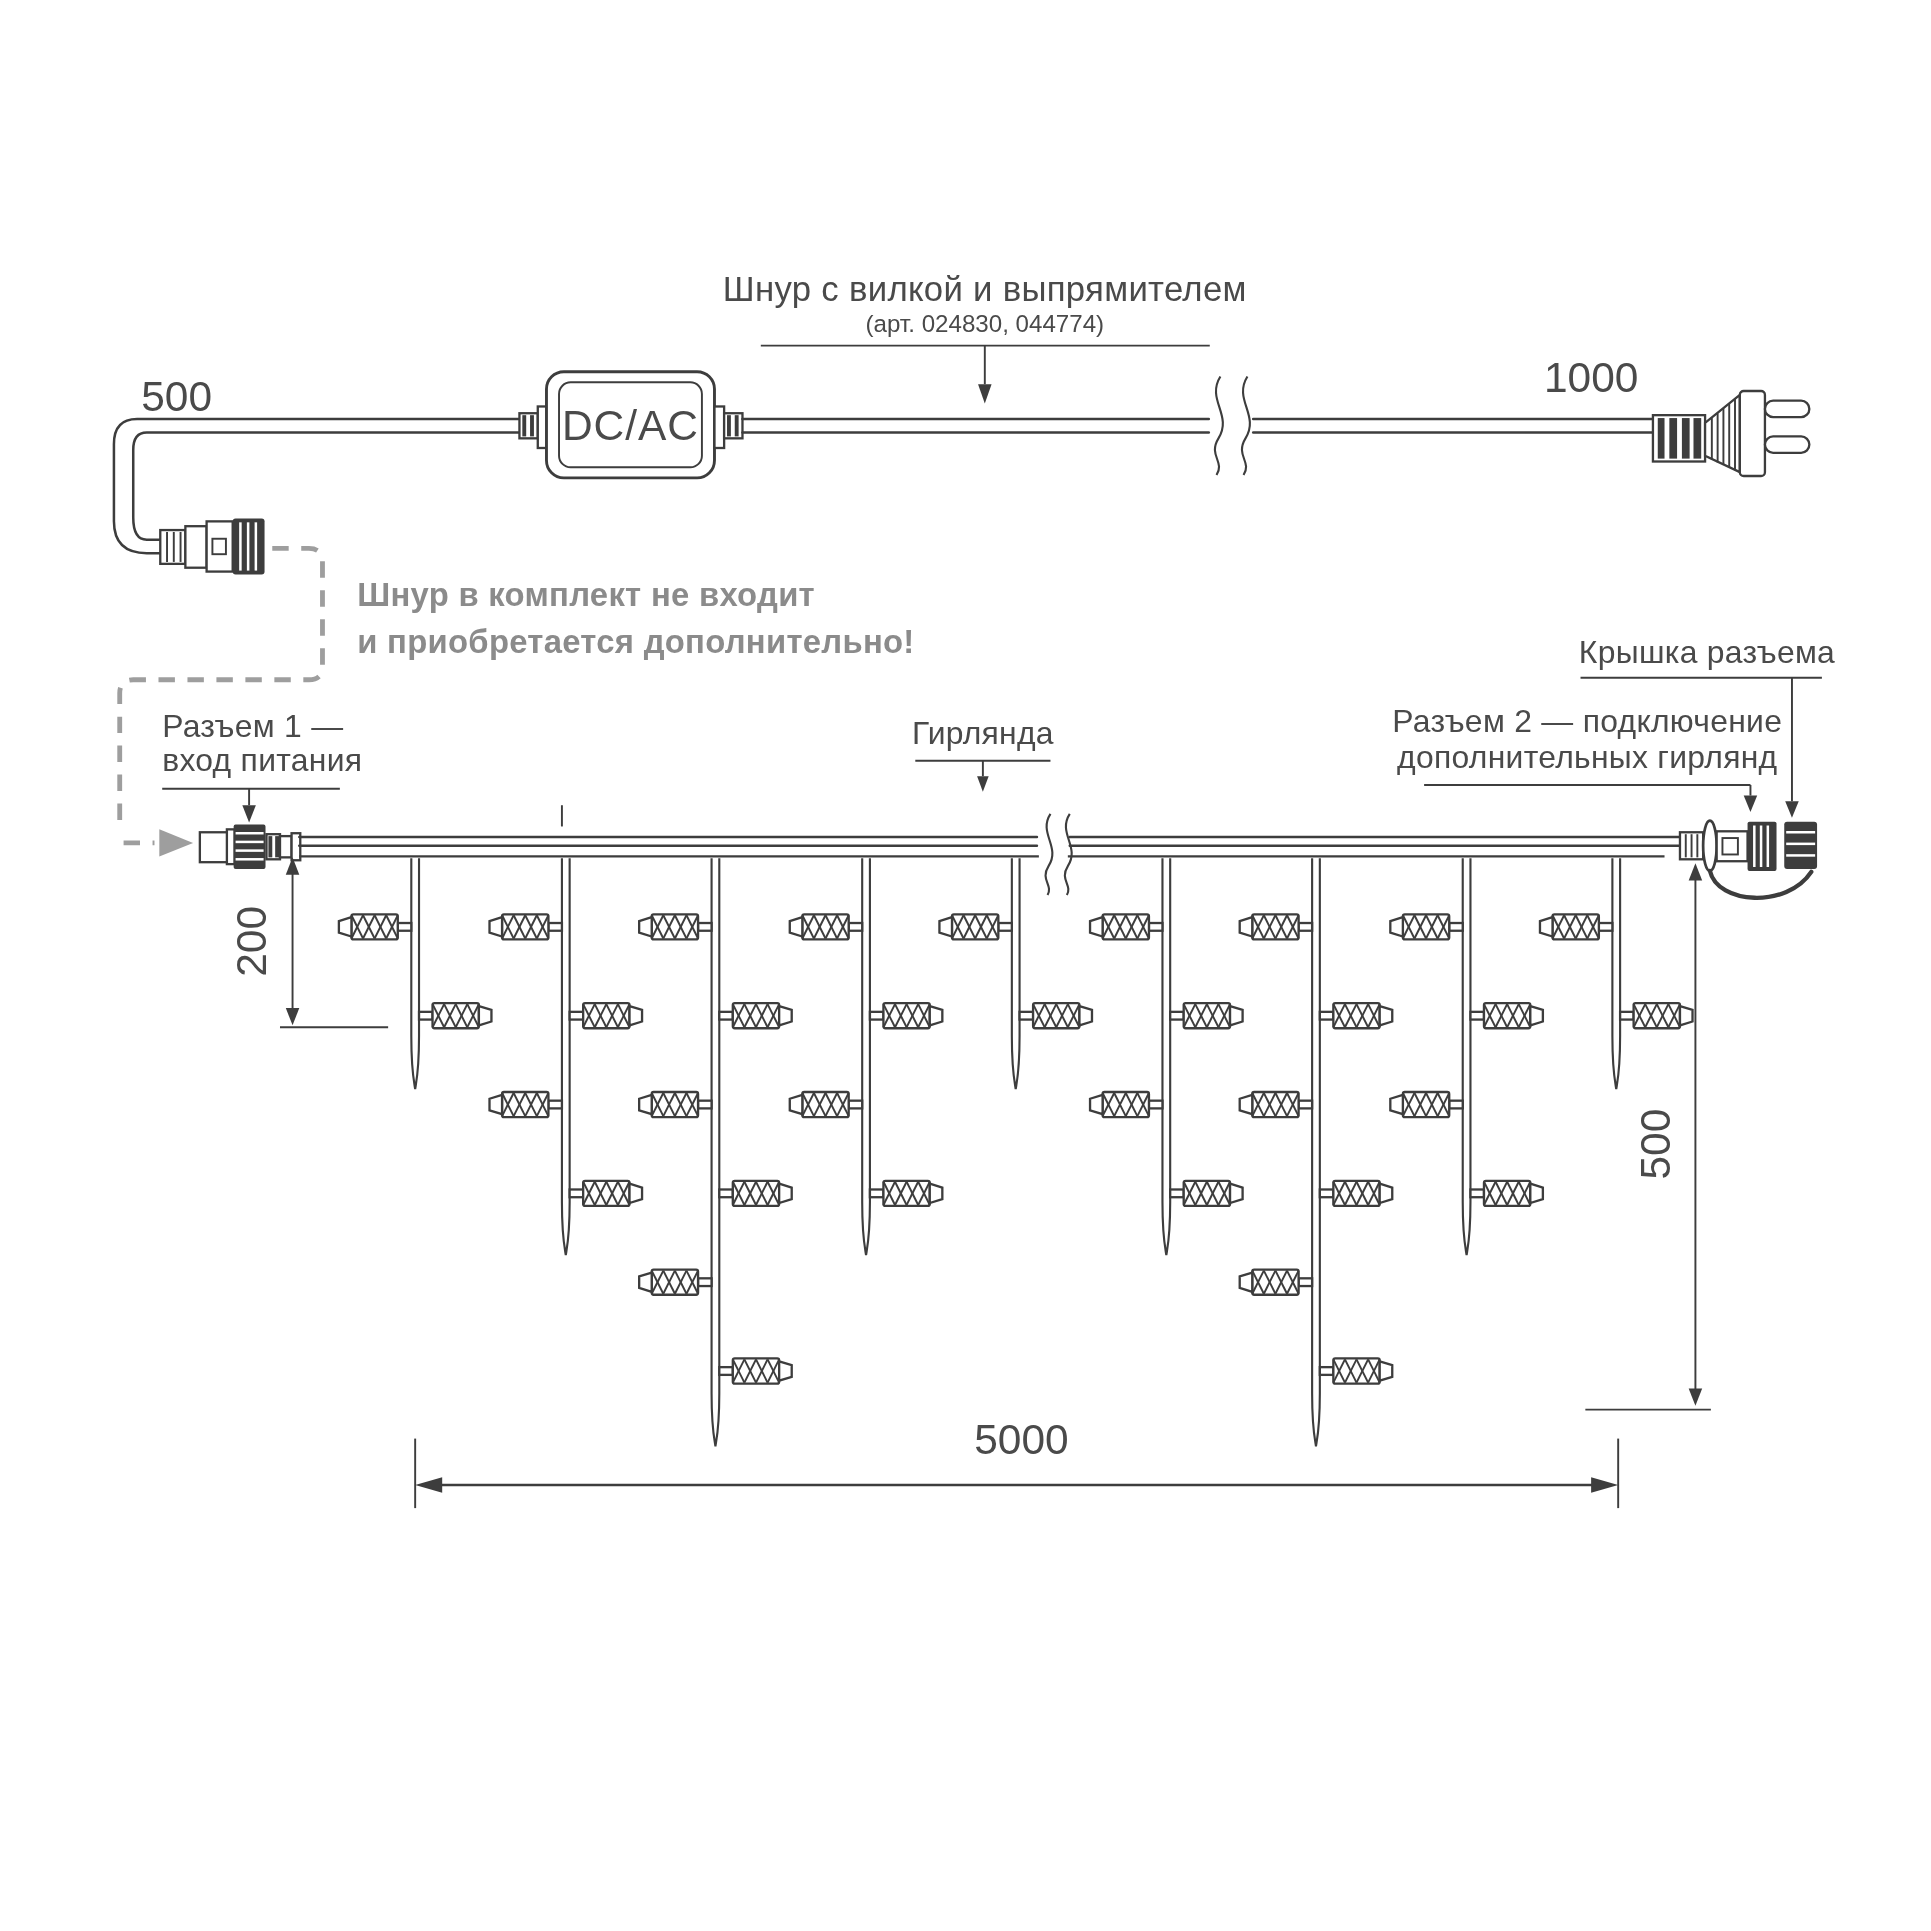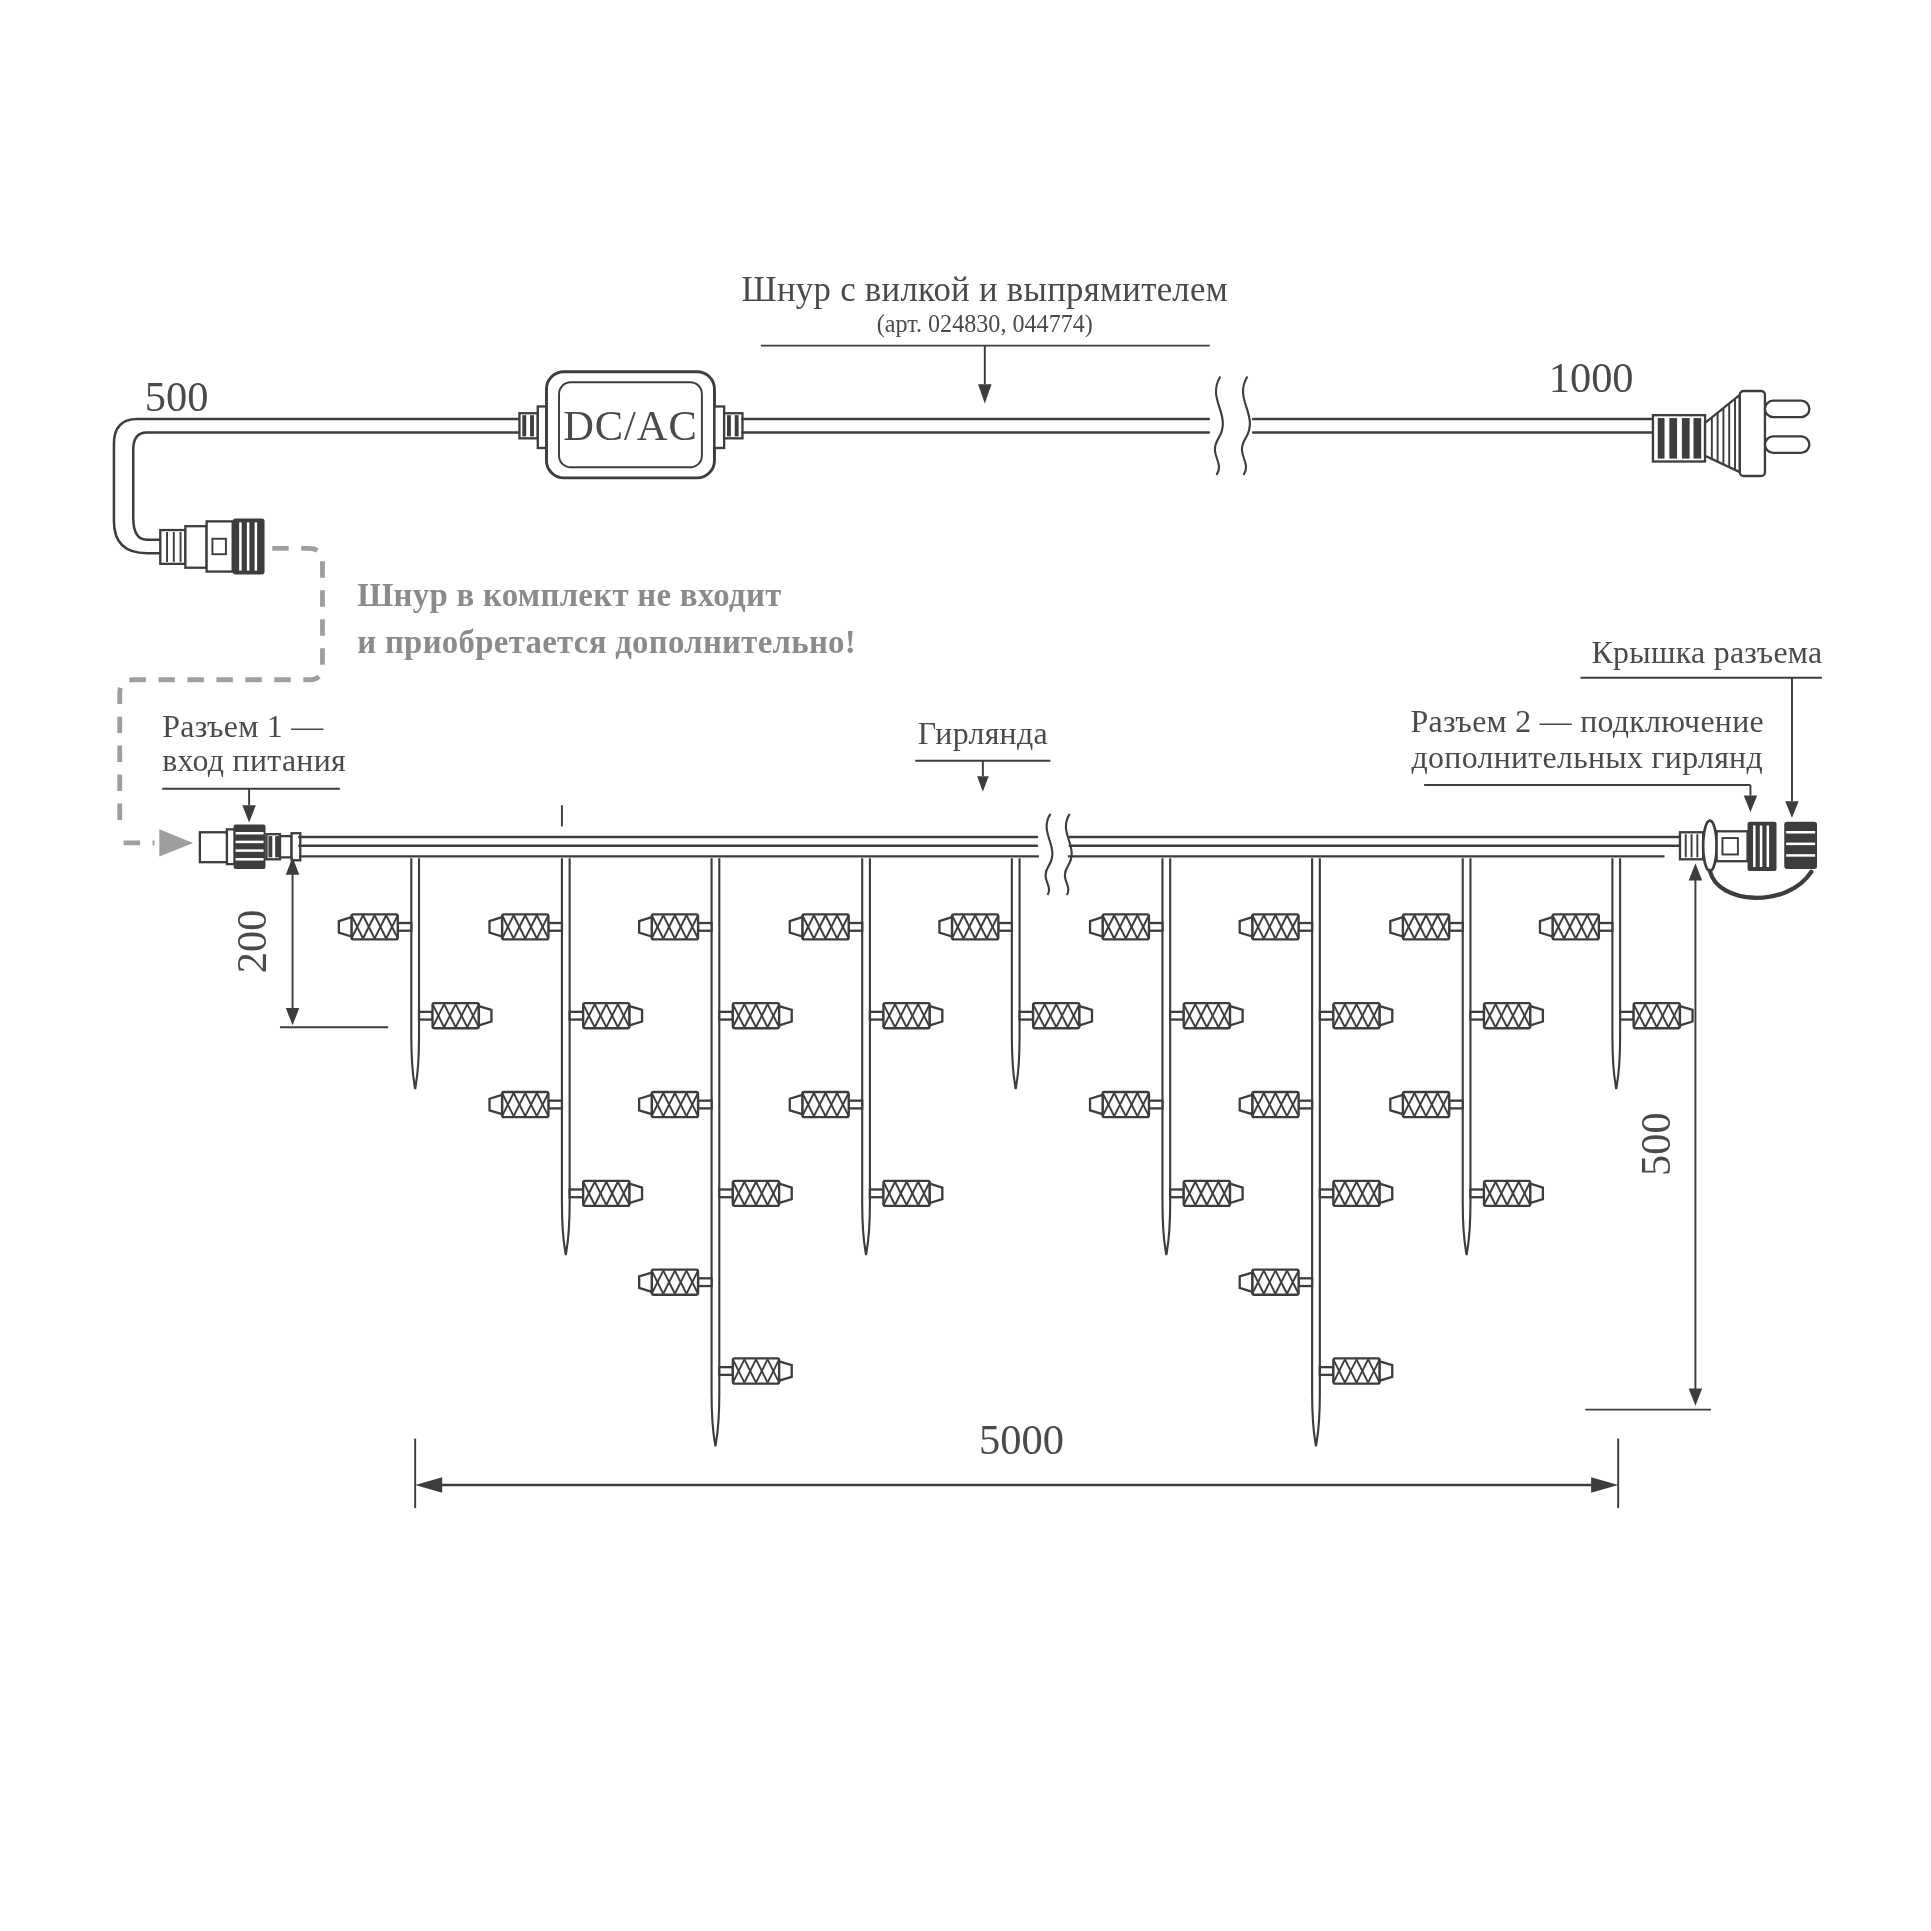--- a/index.html
+++ b/index.html
@@ -1,16 +1,16 @@
 <!DOCTYPE html>
 <html style="--line: #3d3d3d; --text: #4a4a4a; --note: #8b8b8b; --dash: #9e9e9e;"><head>
 <meta charset="utf-8">
 <style>
   html,body{margin:0;padding:0;background:#ffffff;}
-  .canvas{width:1931px;height:1931px;background:#fff;position:relative;font-family:Liberation Serif, serif;}
+  .canvas{width:1931px;height:1931px;background:#fff;position:relative;font-family:Liberation Sans, sans-serif;}
   svg{display:block;}
   .ln{stroke:var(--line);fill:none;stroke-width:2.6;stroke-linecap:round;}
   .ln2{stroke:var(--line);fill:none;stroke-width:2.2;}
   .thin{stroke:var(--line);fill:none;stroke-width:2;}
   .fillw{fill:#ffffff;stroke:var(--line);stroke-width:2.4;}
   .filld{fill:var(--line);stroke:none;}
   .ribw{stroke:#ffffff;stroke-width:2.6;fill:none;}
   .ah{fill:var(--line);stroke:none;}
   .dash{stroke:var(--dash);stroke-width:5;fill:none;stroke-dasharray:17 13;}
   .dah{fill:var(--dash);stroke:none;}

